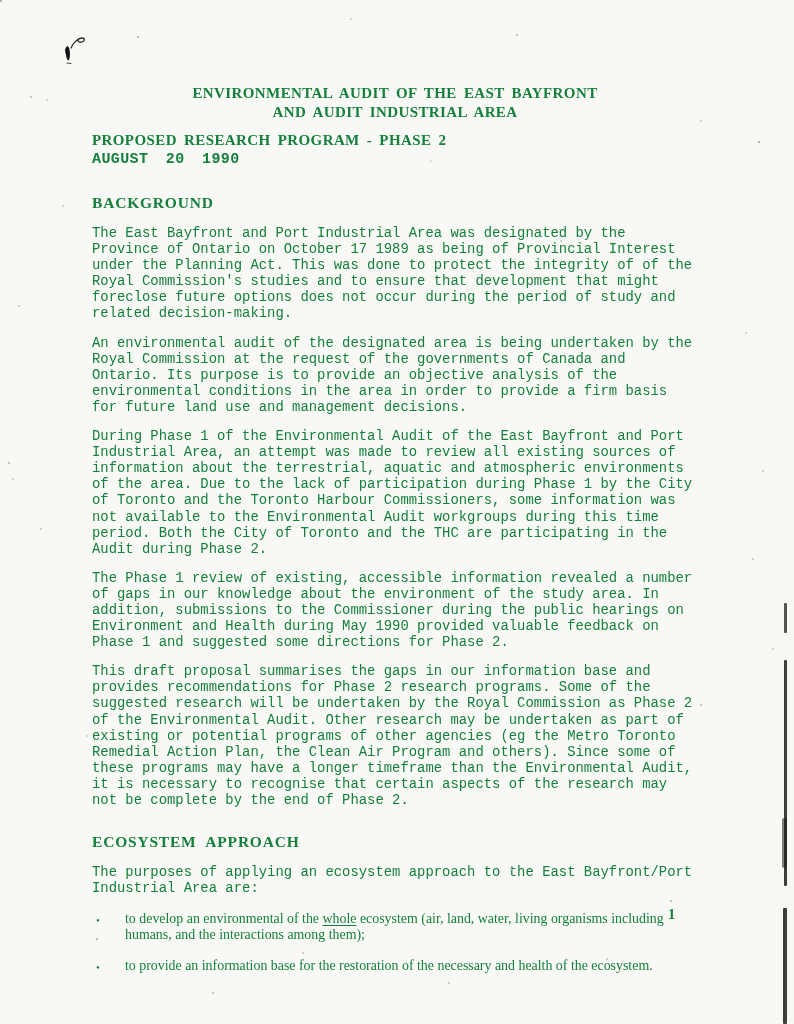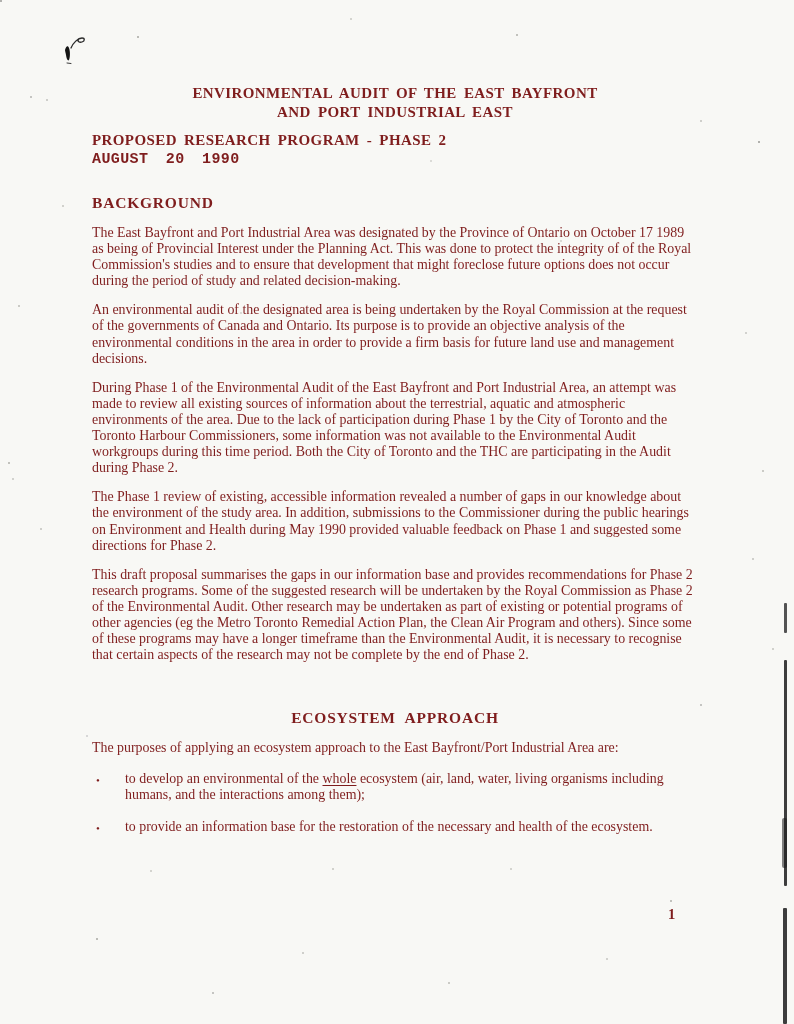--- a/index.html
+++ b/index.html
@@ -3,21 +3,21 @@
 <meta charset="utf-8">
 <style>
   * { margin: 0; padding: 0; box-sizing: border-box; }
   html, body { background: #e9e9e7; }
   .page {
     position: relative;
     width: 794px;
     height: 1024px;
     background: #f8f8f5;
     font-family: "Liberation Serif", "DejaVu Serif", serif;
-    color: #7f1d1d;
+    color: #15803d;
     overflow: hidden;
   }
   .doc {
     position: relative;
     padding: 84px 96px 0 92px;
   }
   .title-block {
     text-align: center;
     font-weight: bold;
     font-size: 15px;
@@ -37,26 +37,27 @@
   .subtitle-block .date-line { word-spacing: 8px; font-family: Liberation Mono, monospace; }
   h2.sec-heading {
     margin-top: 24px;
     font-size: 15.5px;
     font-weight: bold;
     letter-spacing: 0.8px;
     word-spacing: 5px;
     line-height: 19px;
     font-family: Liberation Serif, serif;
   }
-  h2.sec-heading.second { margin-top: 45px; text-align: center; }
+  h2.sec-heading.second { margin-top: 24px; }
   p.body-para {
     margin-top: 13px;
     font-size: 13.9px;
     line-height: 16.1px;
     text-align: left;
+    font-family: Liberation Mono, monospace;
   }
   ul.bullet-list { list-style: none; margin-top: 2px; }
   li.bullet-item {
     position: relative;
     margin-top: 15px;
     padding-left: 33px;
     font-size: 13.9px;
     line-height: 16.1px;
   }
   li.bullet-item .bullet-glyph {
@@ -107,21 +108,21 @@
   <svg class="pen-mark" width="40" height="42" viewBox="0 0 40 42" aria-hidden="true">
     <path d="M13 20 C14 16, 16 15, 17 18 C18.5 22, 18 28, 17 30 C16 31.5, 14.5 29, 14 25 C13.6 22.5, 13 21, 13 20 Z" fill="#141414"></path>
     <path d="M19 18 C21 13, 26 8, 30 8 C33 8, 33 11, 30 12 C27.5 12.8, 25 11.5, 26.5 9.5" fill="none" stroke="#2a2a2a" stroke-width="1.3" stroke-linecap="round"></path>
     <path d="M15 33 L19 33.5" fill="none" stroke="#3a3a3a" stroke-width="1" stroke-linecap="round"></path>
   </svg>
 
   <div class="doc">
 
     <div class="title-block">
       <div>ENVIRONMENTAL AUDIT OF THE EAST BAYFRONT</div>
-      <div>AND PORT INDUSTRIAL EAST</div>
+      <div>AND AUDIT INDUSTRIAL AREA</div>
     </div>
 
     <div class="subtitle-block">
       <div>PROPOSED RESEARCH PROGRAM - PHASE 2</div>
       <div class="date-line">AUGUST 20 1990</div>
     </div>
 
     <section>
       <h2 class="sec-heading">BACKGROUND</h2>
       <p class="body-para">The East Bayfront and Port Industrial Area was designated by the Province of Ontario on October 17 1989 as being of Provincial Interest under the Planning Act. This was done to protect the integrity of of the Royal Commission's studies and to ensure that development that might foreclose future options does not occur during the period of study and related decision-making.</p>

